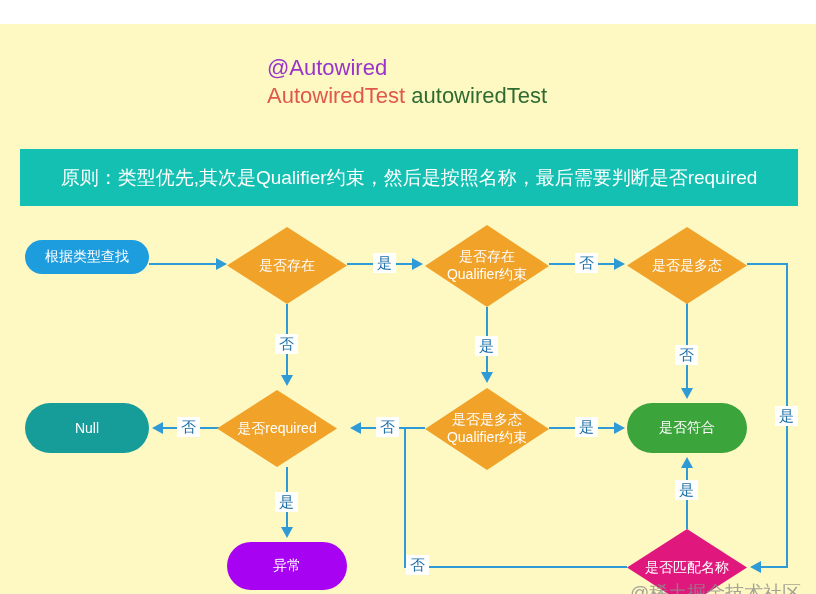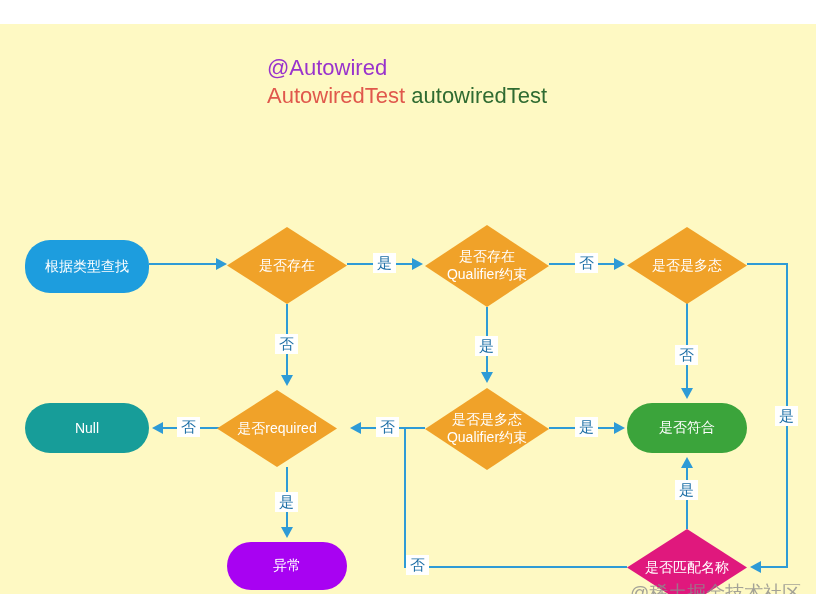--- a/index.html
+++ b/index.html
@@ -16,21 +16,21 @@
   .banner { position:absolute; left:20px; top:125px; width:778px; height:57px;
             background:#13c0b2; color:#ffffff; font-size:19px; text-align:center;
             line-height:57px; white-space:nowrap; }
 
   
   .node { position:absolute; display:flex; flex-direction:column; align-items:center;
           justify-content:center; color:#ffffff; font-size:14px; text-align:center; }
   .stadium { border-radius:25px; }
   .diamond { clip-path:polygon(50% 0,100% 50%,50% 100%,0 50%); }
 
-  .n-find    { left:25px;  top:216px; width:124px; height:53px; background:#1d9dde; }
+  .n-find    { left:25px;  top:216px; width:124px; height:34px; background:#1d9dde; }
   .n-exists  { left:227px; top:203px; width:120px; height:77px; background:#f0a229; }
   .n-existsq { left:425px; top:201px; width:124px; height:82px; background:#f0a229; }
   .n-poly    { left:627px; top:203px; width:120px; height:77px; background:#f0a229; }
   .n-null    { left:25px;  top:379px; width:124px; height:50px; background:#179d99; }
   .n-req     { left:217px; top:366px; width:120px; height:77px; background:#f0a229; }
   .n-matchq  { left:425px; top:364px; width:124px; height:82px; background:#f0a229; }
   .n-inject  { left:627px; top:379px; width:120px; height:50px; background:#3ba43b; }
   .n-exc     { left:227px; top:518px; width:120px; height:48px; background:#a802f2; }
   .n-matchn  { left:627px; top:505px; width:120px; height:77px; background:#e0187d; }
 
@@ -54,20 +54,21 @@
 </head>
 <body>
 
 <div class="canvas">
 
   <div class="hdr">
     <div class="l1">@Autowired</div>
     <div><span class="red">AutowiredTest</span><span class="grn"> autowiredTest</span></div>
   </div>
 
+  <div class="banner">原则：类型优先,其次是Qualifier约束，然后是按照名称，最后需要判断是否required</div>
 
   <div class="ln h" style="left:149px;top:239px;width:68px;"></div>
   <div class="ah r" style="left:216px;top:234px;"></div>
 
   <div class="ln h" style="left:347px;top:239px;width:66px;"></div>
   <div class="ah r" style="left:412px;top:234px;"></div>
 
   <div class="ln h" style="left:549px;top:239px;width:66px;"></div>
   <div class="ah r" style="left:614px;top:234px;"></div>
 

